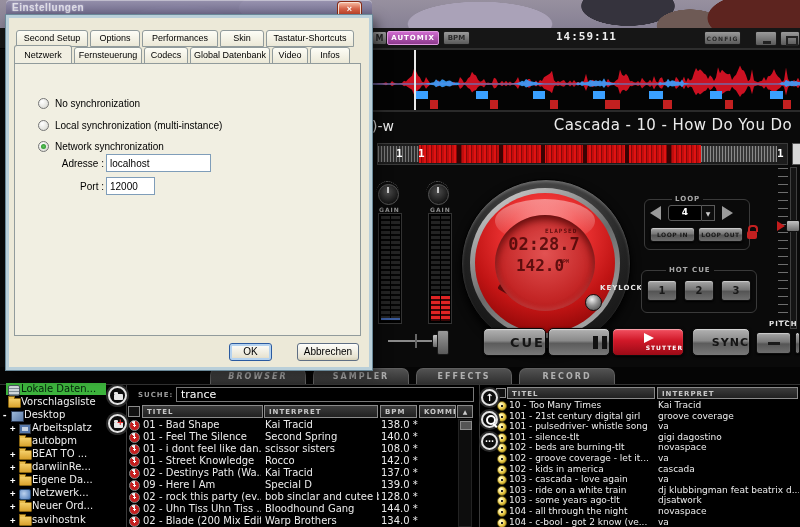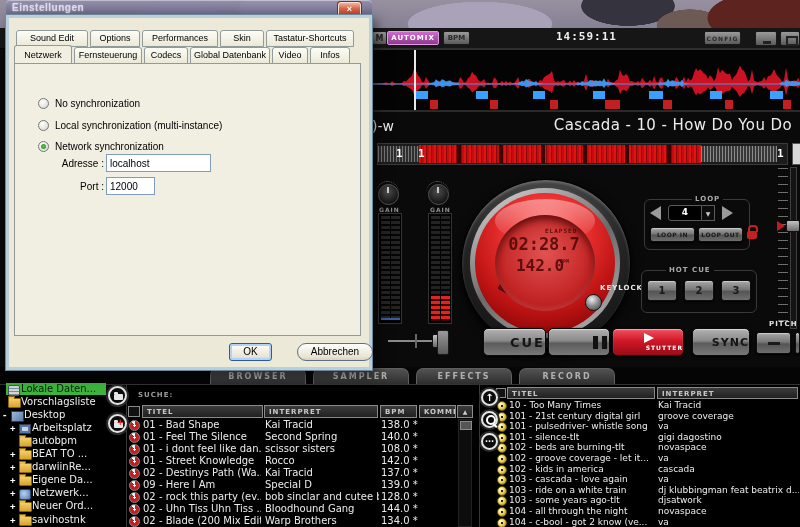--- a/index.html
+++ b/index.html
@@ -213,21 +213,21 @@
   <div class="abs rimmark" style="left:510px;top:293px;width:12px;height:6px;transform:rotate(30deg);background:#5a0a0a;"></div>
   <div class="abs" id="wheel-screen"></div>
   <div class="abs lcd" style="left:545px;top:227px;font-size:6px;letter-spacing:1px;">ELAPSED</div>
   <div class="abs lcd" style="left:496px;top:234px;width:96px;text-align:center;font-size:17px;">02:28.7</div>
   <div class="abs lcd" style="left:498px;top:256px;width:84px;text-align:center;font-size:16px;">142.0</div>
   <div class="abs lcd" style="left:560px;top:258px;font-size:5px;">BPM</div>
   <div class="abs" style="left:600px;top:284px;color:#e8e8e8;font:bold 7px 'DejaVu Sans',sans-serif;letter-spacing:1px;">KEYLOCK</div>
   <div class="abs" style="left:585px;top:294px;width:17px;height:17px;border-radius:50%;background:radial-gradient(circle at 40% 30%,#f0f0f0,#909090 45%,#3a3a3a);border:1px solid #111;box-sizing:border-box;"></div>
 
   <div class="panel-frame" style="left:644px;top:199px;width:104px;height:49px;"></div>
-  <div class="panel-label" style="left:672px;top:195px;margin-left:20px;">LOOP</div>
+  <div class="panel-label" style="left:672px;top:195px;">LOOP</div>
   <div class="abs tri" style="left:650px;top:206px;border-top:7px solid rgba(0,0,0,0);border-bottom:7px solid rgba(0,0,0,0);border-right:11px solid #9a9a9a;"></div>
   <div class="abs" style="left:668px;top:205px;width:34px;height:16px;background:#000;border:1px solid #5a5a5a;border-radius:3px 0 0 3px;box-sizing:border-box;">
     <span style="position:absolute;left:0;top:1px;width:32px;text-align:center;color:#fff;font:bold 9px 'DejaVu Sans',sans-serif;">4</span>
   </div>
   <div class="abs" style="left:702px;top:205px;width:13px;height:16px;background:#0c0c0c;border:1px solid #5a5a5a;border-left:none;box-sizing:border-box;color:#ccc;font-size:6px;text-align:center;line-height:15px;">▼</div>
   <div class="abs tri" style="left:722px;top:206px;border-top:7px solid rgba(0,0,0,0);border-bottom:7px solid rgba(0,0,0,0);border-left:11px solid #9a9a9a;"></div>
   <div class="abs skinbtn" style="left:650px;top:227px;width:45px;height:15px;font-size:6px;line-height:14px;letter-spacing:.5px;">LOOP IN</div>
   <div class="abs skinbtn" style="left:698px;top:227px;width:45px;height:15px;font-size:6px;line-height:14px;letter-spacing:.5px;">LOOP OUT</div>
   <div class="abs padlock" style="left:747px;top:231px;"></div>
 
@@ -253,21 +253,21 @@
     <span style="display:inline-block;width:5px;height:13px;background:#111;margin:7px 2px 0;"></span><span style="display:inline-block;width:5px;height:13px;background:#111;margin:7px 2px 0;"></span>
   </div>
   <div class="bigbtn" style="left:612px;top:328px;width:72px;background:linear-gradient(#f25262,#d01828 45%,#9a0a16);color:#fff;">
     <div style="width:0;height:0;border-left:10px solid #fff;border-top:5px solid rgba(0,0,0,0);border-bottom:5px solid rgba(0,0,0,0);margin:4px 0 0 31px;"></div>
     <div style="font:bold 6px 'DejaVu Sans',sans-serif;letter-spacing:1px;margin-top:1px;">STUTTER</div>
   </div>
   <div class="bigbtn" style="left:692px;top:328px;width:58px;font-size:11px;line-height:27px;letter-spacing:1px;">SYNC</div>
 
   <div class="abs" style="left:0;top:367px;width:800px;height:18px;background:#050505;border-bottom:1px solid #333;box-sizing:border-box;"></div>
   <div id="paneltabs">
-      <div class="tabchip" style="position: absolute; left: 210px;">BROWSER</div>
+      <div class="tabchip" style="position: absolute; left: 210px; font-style: italic;">BROWSER</div>
       <div class="tabchip" style="position: absolute; left: 313px;">SAMPLER</div>
       <div class="tabchip" style="position: absolute; left: 416px;">EFFECTS</div>
       <div class="tabchip" style="position: absolute; left: 519px;">RECORD</div>
     </div>
 
   <div class="abs" style="left:0;top:385px;width:800px;height:142px;background:#000;"></div>
   <div class="abs" style="left:126px;top:385px;width:1px;height:142px;background:#3a3a3a;"></div>
   <div class="abs" style="left:479px;top:385px;width:1px;height:142px;background:#3a3a3a;"></div>
 
   <div class="abs" id="tree" style="left:0;top:383px;width:126px;height:144px;overflow:hidden;">
@@ -327,20 +327,21 @@
     </div>
   <div class="circ" style="left:108px;top:386px;width:19px;height:19px;">
       <span class="minifolder"></span>
     </div>
   <div class="circ" style="left:108px;top:414px;width:19px;height:19px;">
       <span class="minifolder"></span>
       <span style="position:absolute;right:1px;top:1px;color:#e83030;font:bold 9px 'DejaVu Sans',sans-serif;">+</span>
     </div>
 
   <div class="abs" style="left:138px;top:391px;color:#9a9a9a;font:bold 7px 'DejaVu Sans',sans-serif;letter-spacing:1px;">SUCHE:</div>
+  <input class="abs" style="left: 176px; top: 387px; width: 298px; height: 15px; background: rgb(0, 0, 0); border: 1px solid rgb(120, 120, 120); color: rgb(255, 255, 255); font: 11px &quot;DejaVu Sans&quot;, sans-serif; padding: 0px 0px 0px 4px; box-sizing: border-box;" value="trance">
   <div class="abs" style="left:128px;top:406px;width:12px;height:11px;background:#111;border:1px solid #8a8a8a;box-sizing:border-box;"></div>
   <div class="hdrbox" style="left:142px;top:405px;width:121px;">TITEL</div>
   <div class="hdrbox" style="left:264px;top:405px;width:114px;">INTERPRET</div>
   <div class="hdrbox" style="left:380px;top:405px;width:37px;">BPM</div>
   <div class="hdrbox" style="left:419px;top:405px;width:37px;">KOMMEN</div>
   <div class="abs" style="left:457px;top:405px;width:16px;height:13px;background:linear-gradient(#3c3c3c,#202020);border:1px solid #8a8a8a;box-sizing:border-box;color:#ccc;font-size:6px;text-align:center;line-height:11px;">▲</div>
   <div class="abs" style="left:458px;top:419px;width:14px;height:108px;background:#0d0d0d;border:1px solid #222;box-sizing:border-box;">
     <div style="position:absolute;left:1px;top:1px;width:10px;height:7px;background:#555;border:1px solid #8a8a8a;"></div>
   </div>
   <div class="abs" id="midlist" style="left:0;top:0;width:480px;height:527px;overflow:hidden;">
@@ -470,21 +471,21 @@
         <div class="cell" style="position: absolute; left: 658px; top: 0px; width: 141px; font: 9px &quot;DejaVu Sans&quot;, sans-serif;">va</div>
       </div>
     </div>
 
   <div class="abs dz" id="dlg-title">
     <span>Einstellungen</span>
   </div>
   <div class="abs dz" id="dlg-close">×</div>
   <div class="abs dz" id="dlg-body"></div>
   <div class="abs dz" id="dlg-tabs1" style="left:16px;top:30px;width:344px;height:17px;">
-      <div class="xp-tab" style="position: absolute; left: 0px; width: 72px;">Sound Edit</div>
+      <div class="xp-tab" style="position: absolute; left: 0px; width: 72px;">Second Setup</div>
       <div class="xp-tab" style="position: absolute; left: 74px; width: 50px;">Options</div>
       <div class="xp-tab" style="position: absolute; left: 126px; width: 76px;">Performances</div>
       <div class="xp-tab" style="position: absolute; left: 204px; width: 44px;">Skin</div>
       <div class="xp-tab" style="position: absolute; left: 250px; width: 88px;">Tastatur-Shortcuts</div>
     </div>
   <div class="abs dz" id="dlg-tabs2" style="left:14px;top:47px;width:348px;height:17px;">
       <div class="xp-tab active" style="position: absolute; left: 0px; width: 58px;">Netzwerk</div>
       <div class="xp-tab" style="position: absolute; left: 60px; width: 68px;">Fernsteuerung</div>
       <div class="xp-tab" style="position: absolute; left: 130px; width: 44px;">Codecs</div>
       <div class="xp-tab" style="position: absolute; left: 176px; width: 80px;">Global Datenbank</div>
@@ -498,15 +499,15 @@
       <div class="radio-dot" style="position: absolute; left: 0px; top: 23.5px;"></div>
       <div class="radio-label" style="position: absolute; left: 17px; top: 23.5px;">Local synchronization (multi-instance)</div>
       <div class="radio-dot sel" style="position: absolute; left: 0px; top: 45px;"></div>
       <div class="radio-label" style="position: absolute; left: 17px; top: 45px;">Network synchronization</div>
     </div>
   <div class="abs dz radio-label" style="left:20px;top:158px;width:84px;text-align:right;">Adresse :</div>
   <input class="abs dz xp-input" style="left: 106px; top: 154px; width: 105px; height: 18px;" value="localhost">
   <div class="abs dz radio-label" style="left:20px;top:181px;width:84px;text-align:right;">Port :</div>
   <input class="abs dz xp-input" style="left: 106px; top: 177px; width: 49px; height: 18px;" value="12000">
   <div class="abs dz xp-btn focus" style="left:229px;top:343px;width:43px;">OK</div>
-  <div class="abs dz xp-btn" style="left:297px;top:343px;width:76px;border-radius:9px;">Abbrechen</div>
+  <div class="abs dz xp-btn" style="left:297px;top:343px;width:62px;">Abbrechen</div>
 
 </div>
 
 </body></html>

